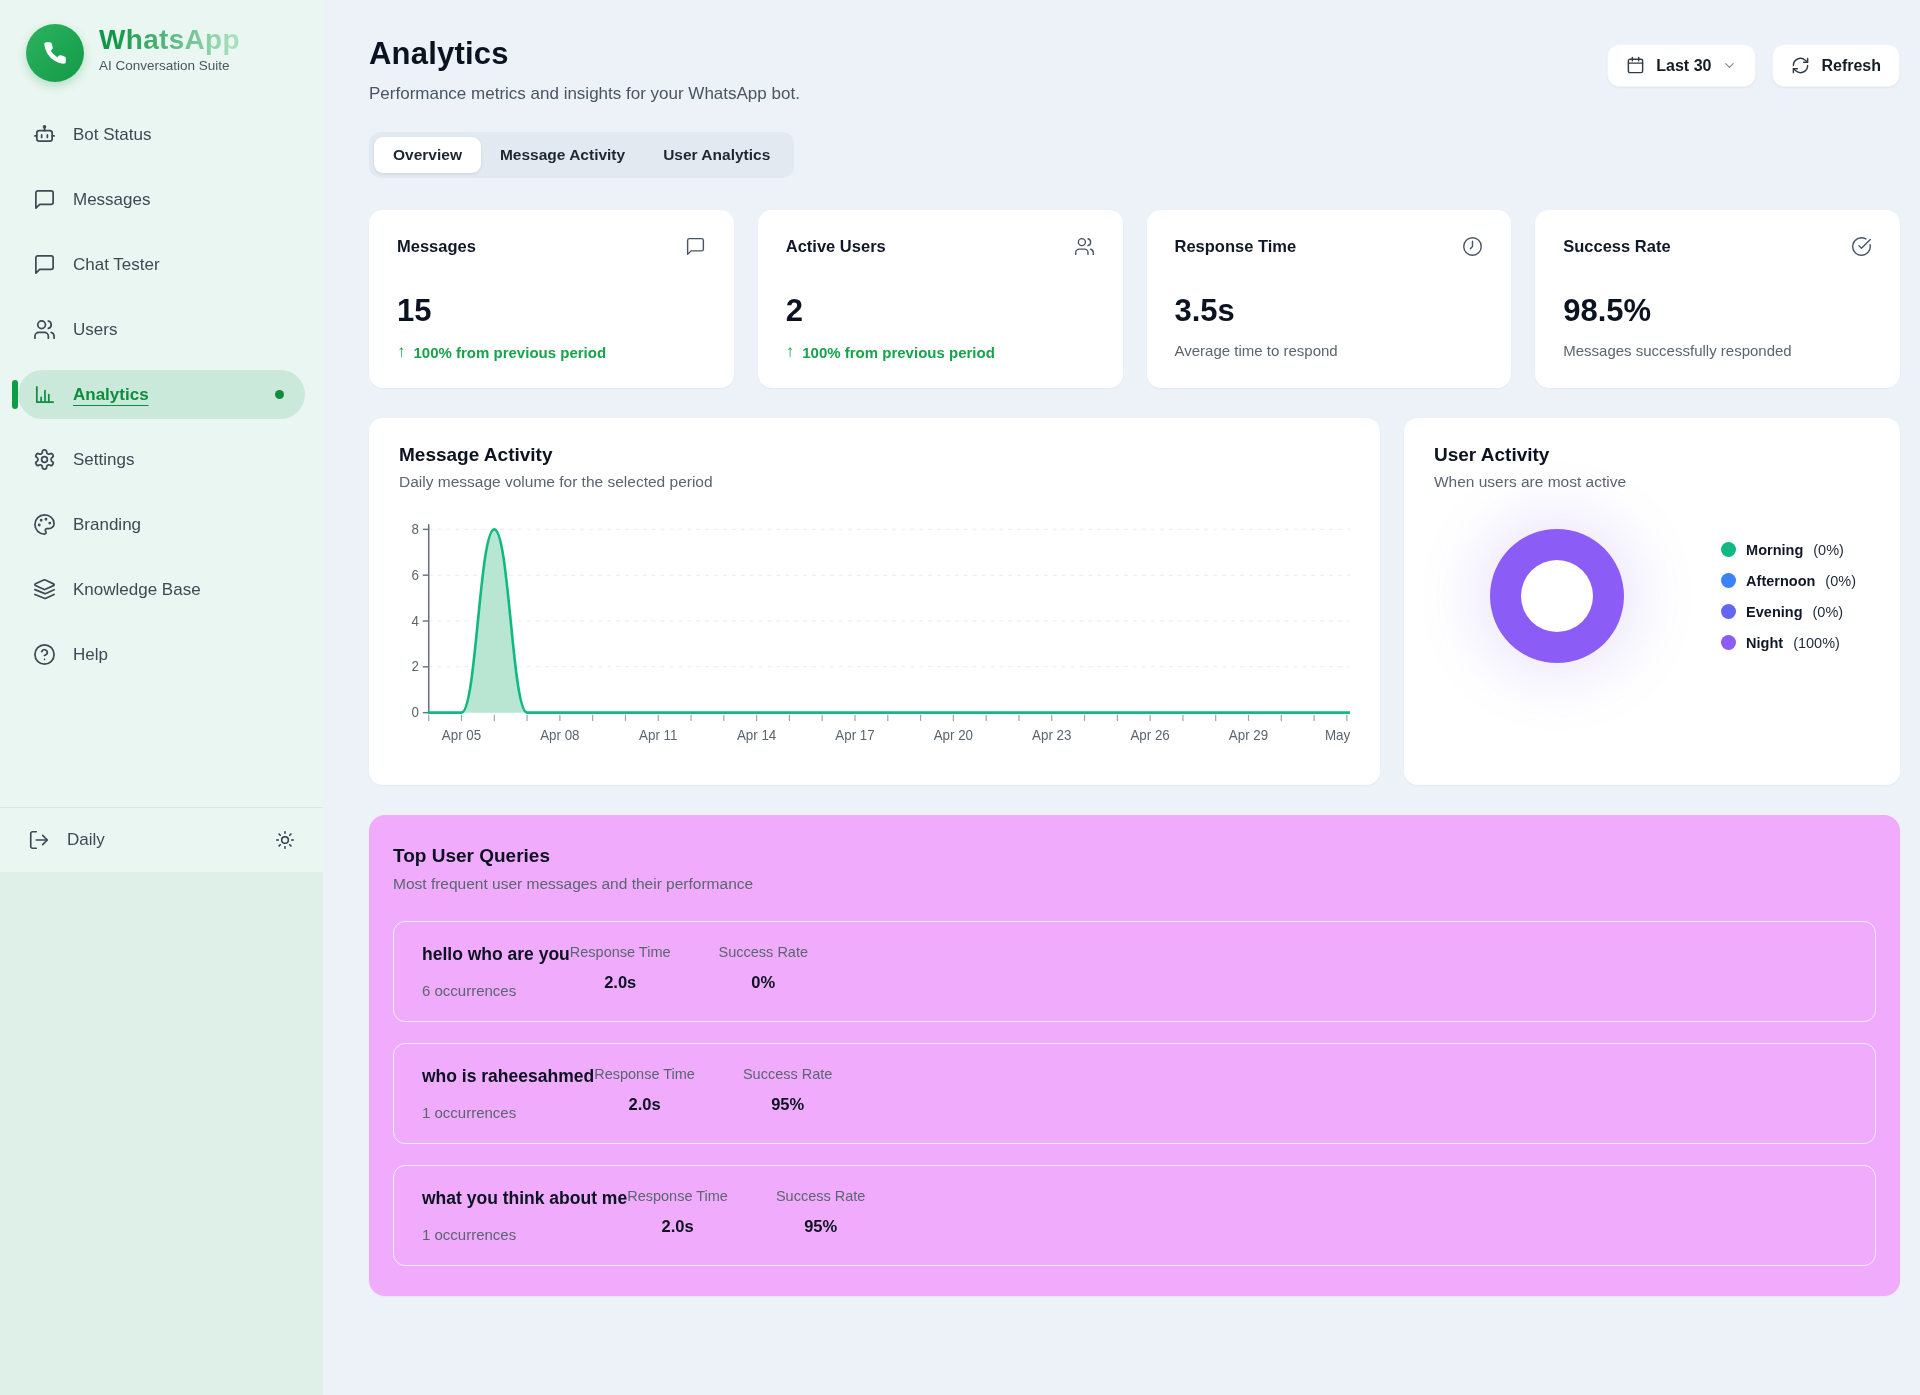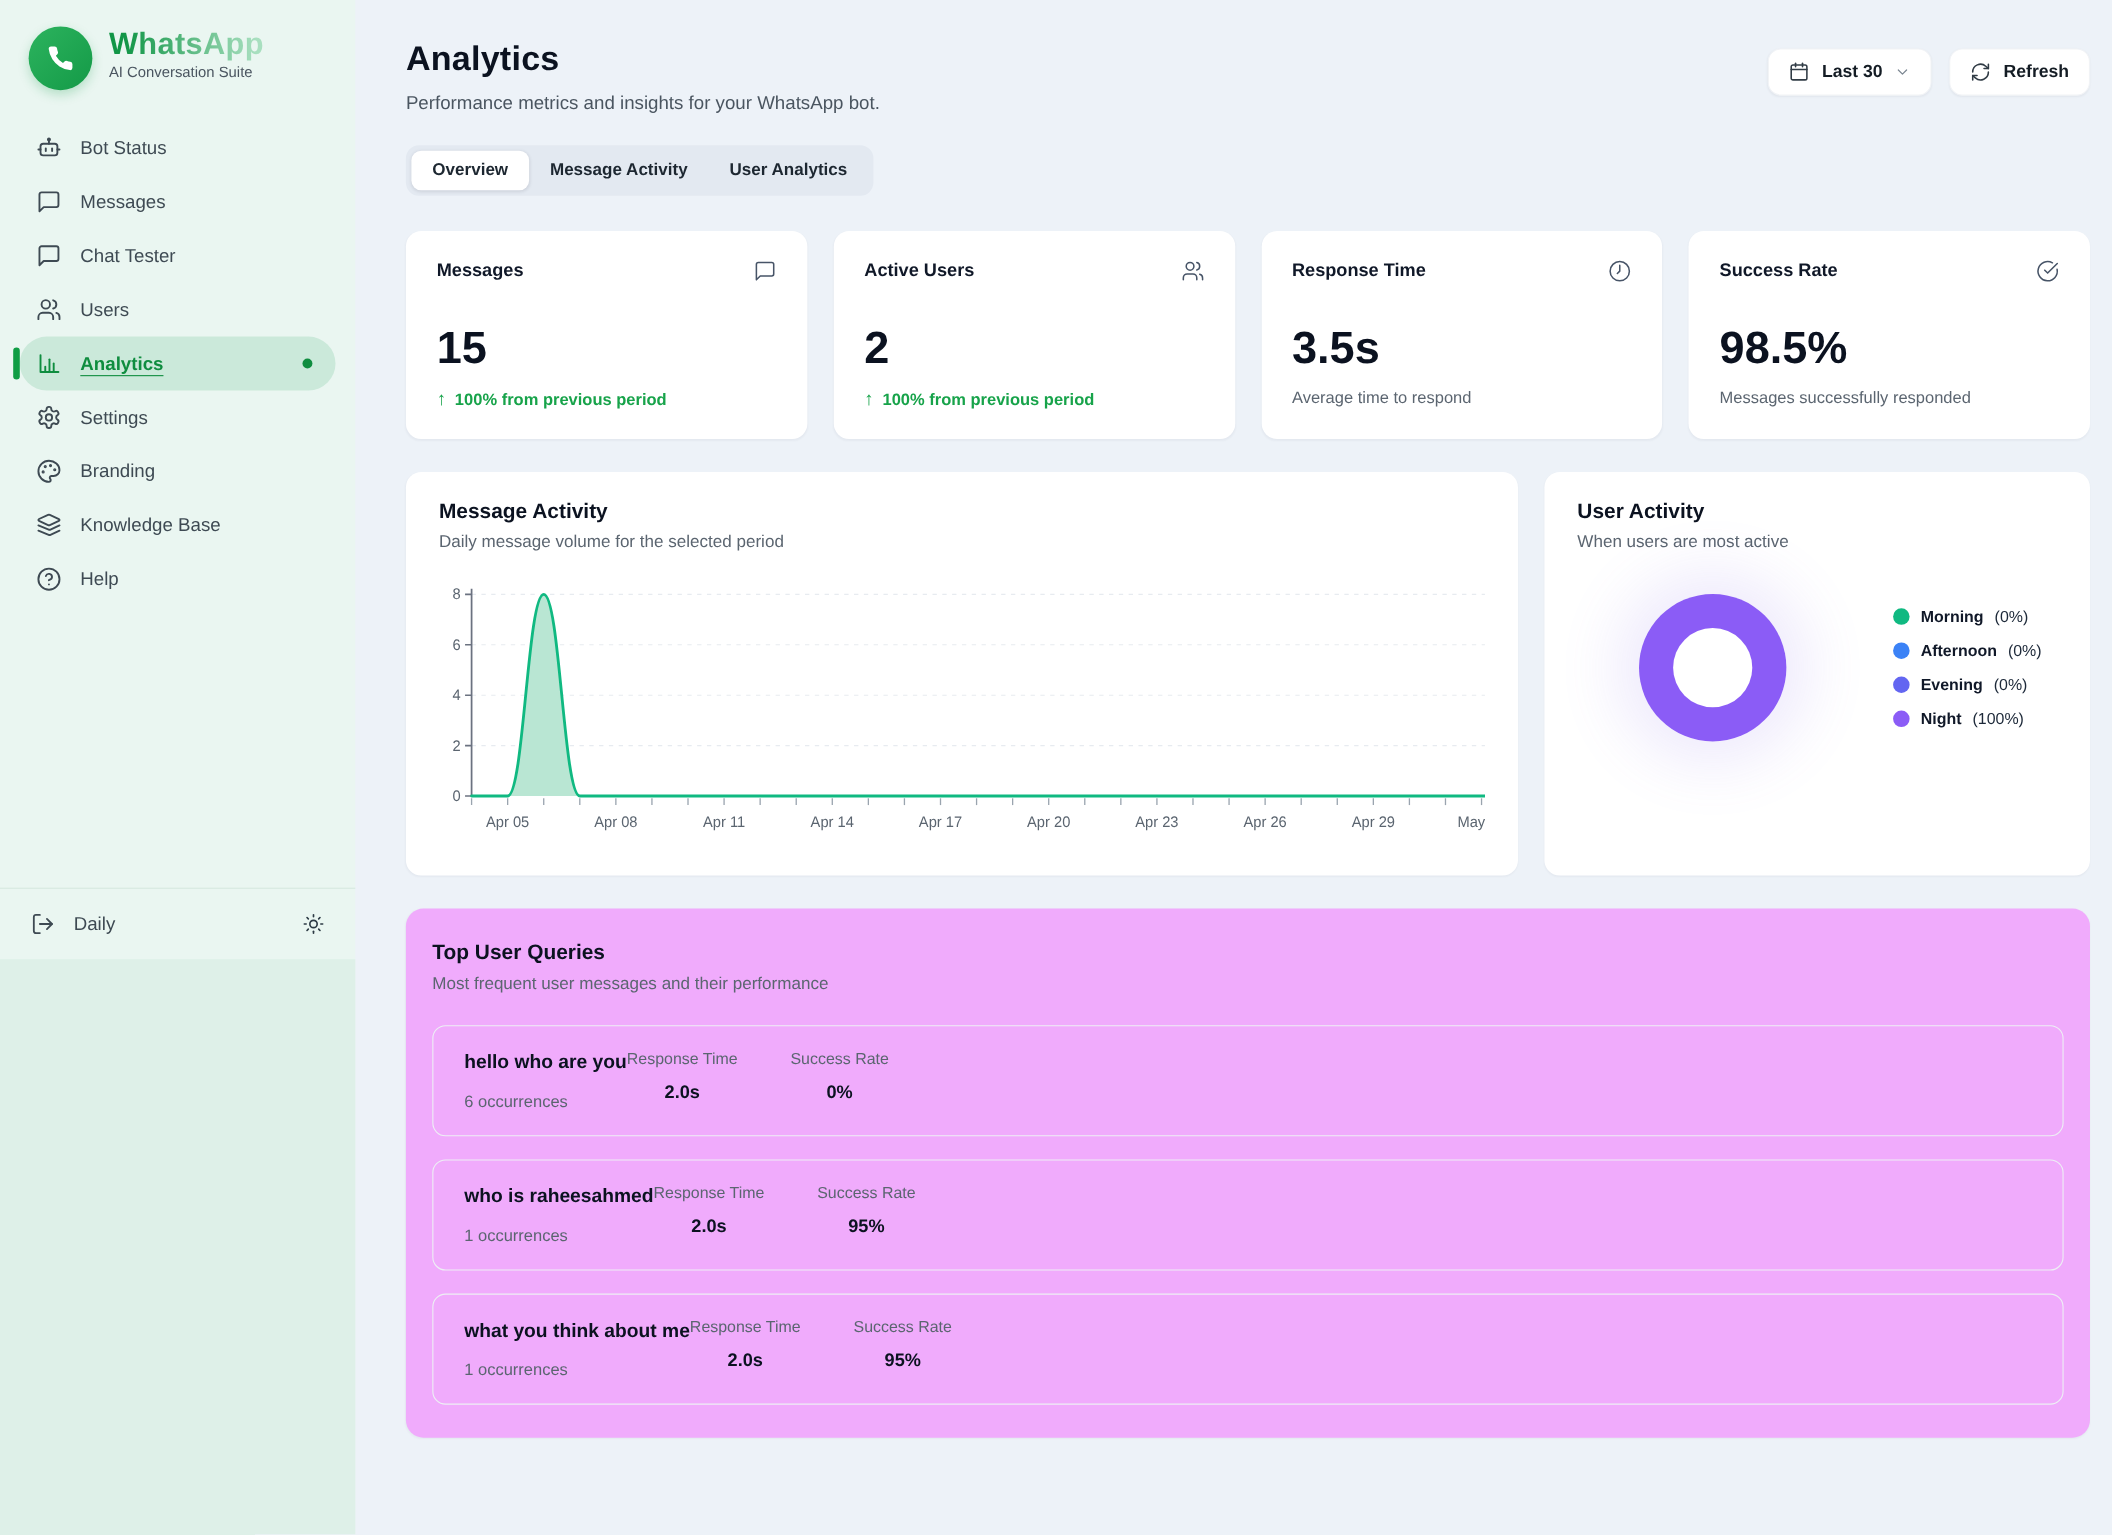--- a/index.html
+++ b/index.html
@@ -17,21 +17,21 @@
   .logo-circle { width:58px; height:58px; border-radius:50%;
     background:linear-gradient(135deg,#2cb35e,#149a47);
     display:flex; align-items:center; justify-content:center;
     box-shadow:0 4px 10px rgba(20,154,71,.25); }
   .logo-circle svg { width:26px; height:26px; }
   .brand-name { font-size:28px; font-weight:bold; letter-spacing:.3px;
     background:linear-gradient(90deg,#129647 10%,#a8dfbf 95%);
     -webkit-background-clip:text; background-clip:text; color:transparent; }
   .brand-tag { font-size:13.5px; color:#4a5560; margin-top:2px; }
 
-  .nav { padding:0 18px; display:flex; flex-direction:column; gap:0; }
+  .nav { padding:0 18px; display:flex; flex-direction:column; gap:16px; }
   .nav-item { position:relative; display:flex; align-items:center; gap:17px;
     padding:13px 15px; border-radius:26px; font-size:17px; color:#3e4a53; cursor:pointer; }
   .nav-item .ic { width:23px; height:23px; flex:0 0 23px; }
   .nav-item.active { background:#cbe9da; color:#0f8d3f; font-weight:bold; }
   .nav-item.active::before { content:""; position:absolute; left:-6px; top:10px; bottom:10px;
     width:6px; border-radius:5px; background:#0f9d44; }
   .nav-item.active .nav-label { text-decoration:underline; text-underline-offset:5px; }
   .active-dot { width:9px; height:9px; border-radius:50%; background:#0f8d3f; margin-left:auto; margin-right:6px; }
 
   .side-spacer { flex:1; }
@@ -56,21 +56,21 @@
 
   .tabs { display:inline-flex; background:#e3e9f1; border-radius:12px; padding:5px; margin-top:28px; }
   .tab { padding:9px 19px; border-radius:9px; font-size:15.5px; font-weight:600; color:#1d2731; cursor:pointer; }
   .tab.active { background:#fff; box-shadow:0 1px 3px rgba(16,24,40,.1); }
 
   .cards-row { display:grid; grid-template-columns:repeat(4,1fr); gap:24px; margin-top:32px; }
   .card { background:#fff; border-radius:14px; padding:26px 28px; box-shadow:0 1px 2px rgba(16,24,40,.04); }
   .stat-head { display:flex; justify-content:space-between; align-items:center;
     font-size:16.5px; font-weight:700; color:#101828; }
   .stat-head .ic { width:21px; height:21px; color:#475467; stroke-width:1.6; }
-  .stat-value { font-size:41px; font-weight:800; margin-top:36px; }
+  .stat-value { font-size:31px; font-weight:800; margin-top:36px; }
   .stat-sub { margin-top:13px; font-size:15px; display:flex; align-items:center; gap:8px; }
   .stat-sub.pos { color:#17a34a; font-weight:600; }
   .stat-sub.neu { color:#5b6570; }
   .arrow-up { font-size:17px; }
 
   .panels-row { display:grid; grid-template-columns:1019fr 500fr; gap:24px; margin-top:30px; }
   .panel { background:#fff; border-radius:14px; padding:26px 30px; box-shadow:0 1px 2px rgba(16,24,40,.04); }
   .panel-title { font-size:19px; font-weight:800; }
   .panel-sub { font-size:15.5px; color:#5b6570; margin-top:7px; }
   #activity-chart { width:100%; height:242px; margin-top:26px; display:block;

